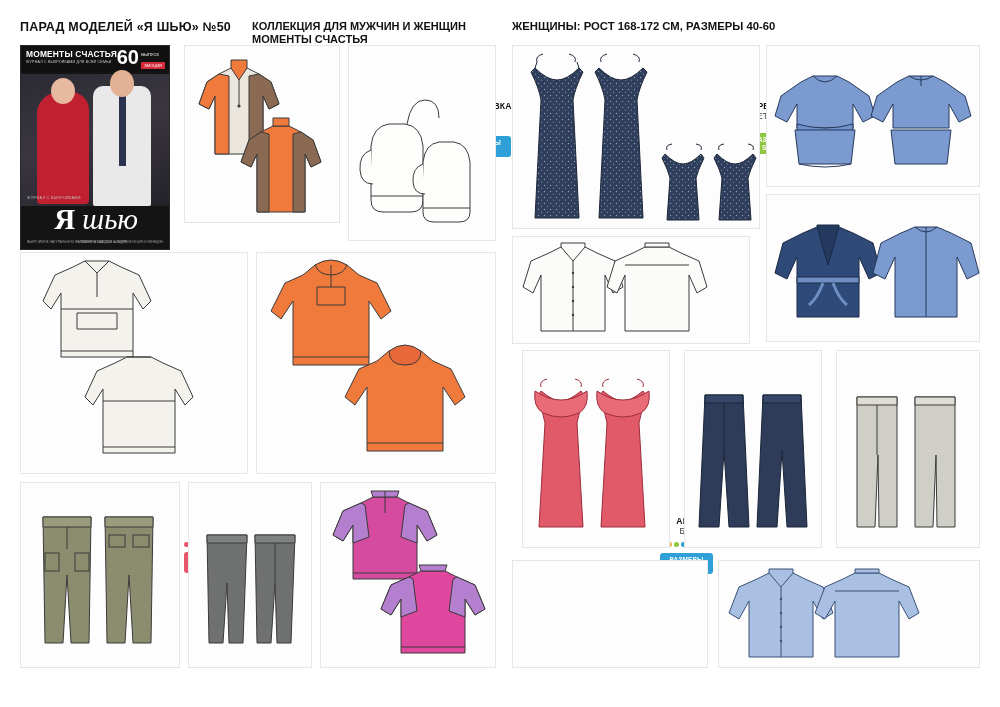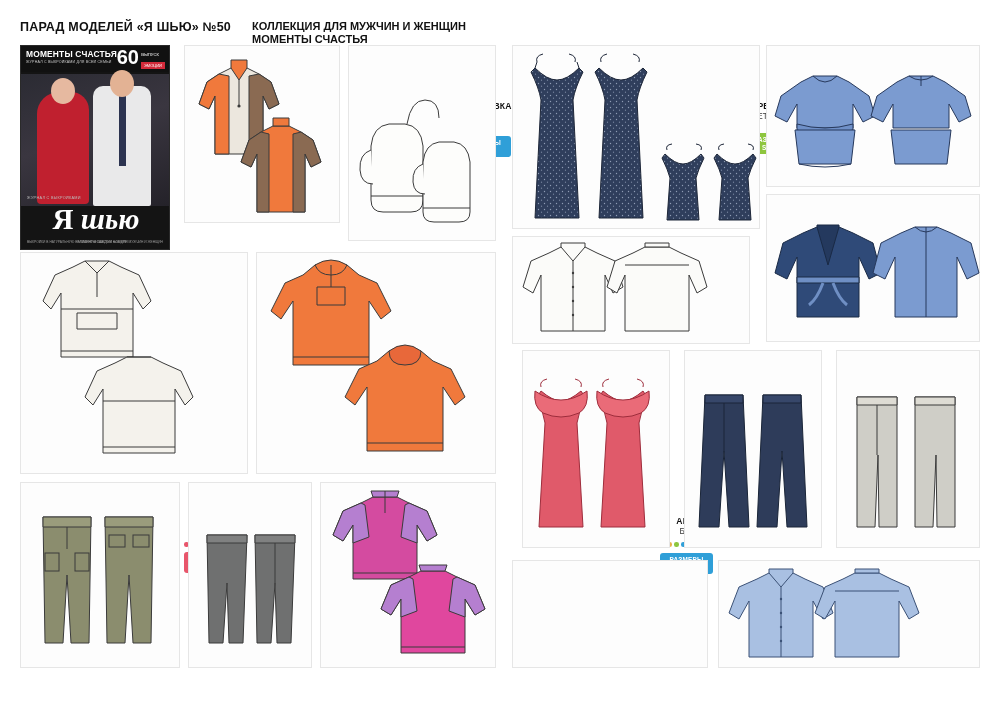--- a/index.html
+++ b/index.html
@@ -46,39 +46,40 @@
   .cover .fifteen{position:absolute;left:6px;top:32px;color:#fff;font-size:15px;font-weight:bold;line-height:14px;}
   .cover .fifteen small{display:block;font-size:4px;font-weight:normal;letter-spacing:.3px;}
   .cover .photo{position:absolute;left:0;top:28px;width:150px;height:132px;
     background:linear-gradient(160deg,#2b2b33 0%,#3a3640 45%,#242229 100%);}
   .cover .pwoman{position:absolute;left:16px;top:18px;width:52px;height:112px;background:#c0202f;border-radius:22px 18px 4px 4px;}
   .cover .pwoman:after{content:"";position:absolute;left:14px;top:-14px;width:24px;height:26px;border-radius:50%;background:#e6b9a0;}
   .cover .pman{position:absolute;left:72px;top:12px;width:58px;height:120px;background:#e9e9ea;border-radius:10px 10px 2px 2px;}
   .cover .pman:after{content:"";position:absolute;left:17px;top:-16px;width:24px;height:27px;border-radius:50%;background:#e3b294;}
   .cover .pman:before{content:"";position:absolute;left:26px;top:8px;width:7px;height:72px;background:#2c3350;}
   .cover .logo{position:absolute;left:0;top:158px;width:150px;text-align:center;color:#fff;font-size:29px;font-weight:bold;line-height:30px;font-family:"Liberation Serif",serif;}
-  .cover .logo em{font-style:italic;font-weight:bold;margin-top:17px;}
+  .cover .logo em{font-style:italic;font-weight:normal;margin-top:17px;}
   .cover .cline{position:absolute;left:6px;top:150px;color:#bdbdbd;font-size:3.8px;letter-spacing:.3px;}
   .cover .cbot{position:absolute;left:6px;bottom:5px;color:#9a9a9a;font-size:3.3px;line-height:4.2px;}
   .cover .cbot2{position:absolute;right:6px;bottom:5px;color:#9a9a9a;font-size:3.3px;line-height:4.2px;text-align:right;}
 
   svg{display:block;overflow:visible;}
 </style>
 </head>
 <body>
 
 <div class="page">
 
   <div class="hdr">
     <div class="h1">ПАРАД МОДЕЛЕЙ «Я ШЬЮ» №50</div>
     <div class="h2">
       <div>КОЛЛЕКЦИЯ ДЛЯ МУЖЧИН И ЖЕНЩИН</div>
       <div>МОМЕНТЫ СЧАСТЬЯ</div>
     </div>
     <div class="h3">
+      <div>ЖЕНЩИНЫ: РОСТ 168-172 СМ, РАЗМЕРЫ 40-60</div>
     </div>
   </div>
 
   <div class="cover">
     <div class="topbar"></div>
     <div class="mtitle">МОМЕНТЫ СЧАСТЬЯ</div>
     <div class="msub">ЖУРНАЛ С ВЫКРОЙКАМИ ДЛЯ ВСЕЙ СЕМЬИ</div>
     <div class="fifty">60</div>
     <div class="vyp">ВЫПУСК</div>
     <div class="redbox">ЭМОЦИИ</div>

